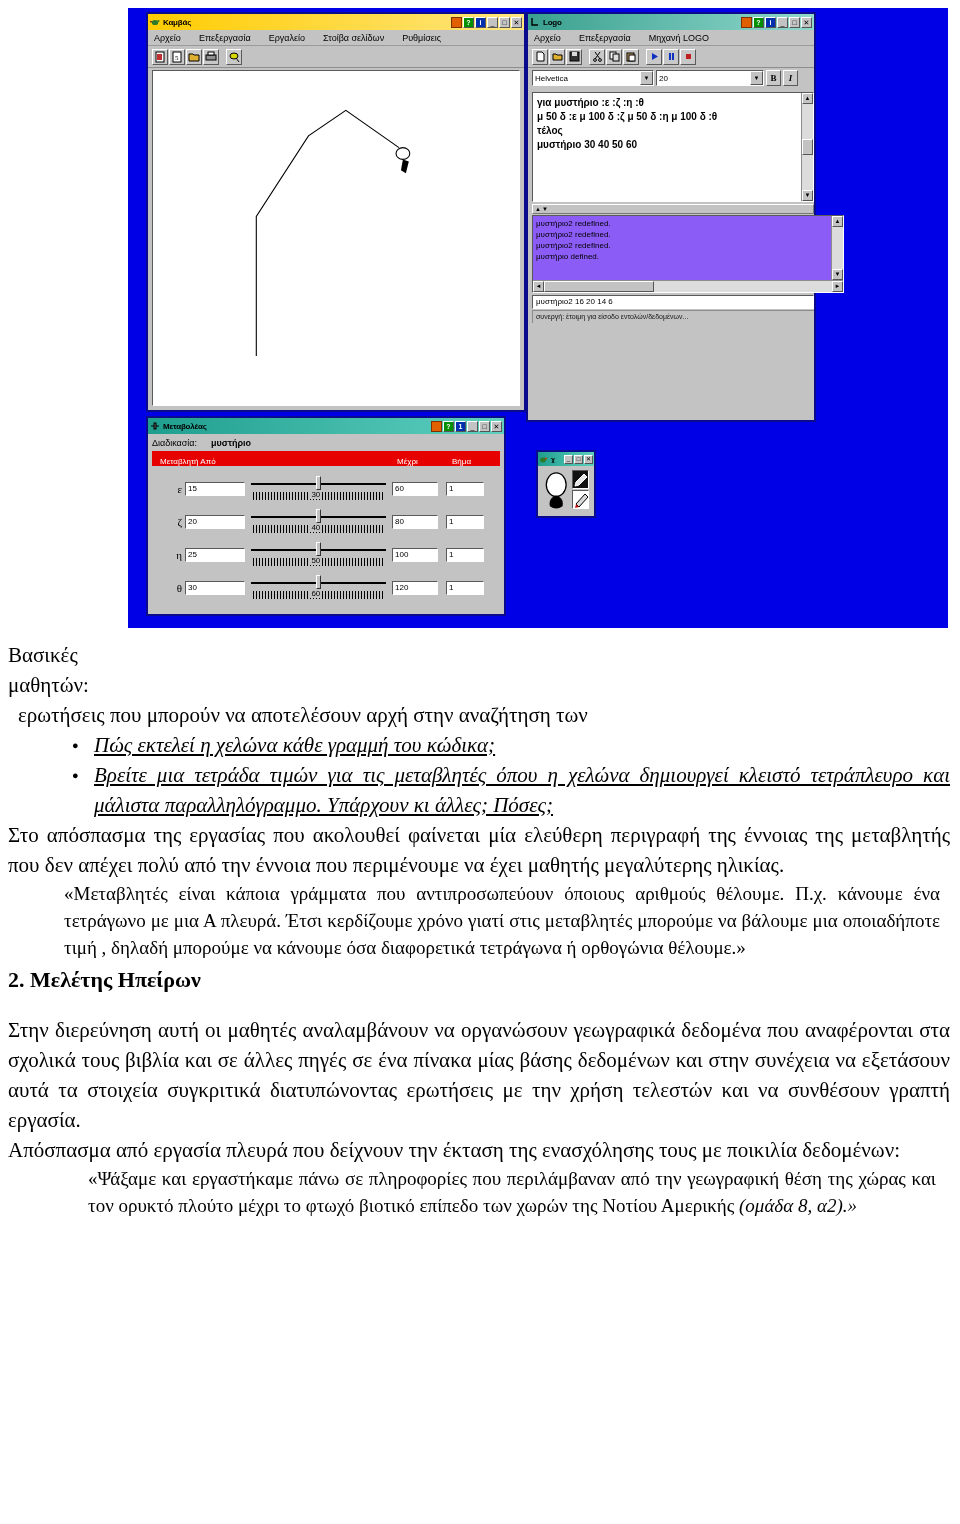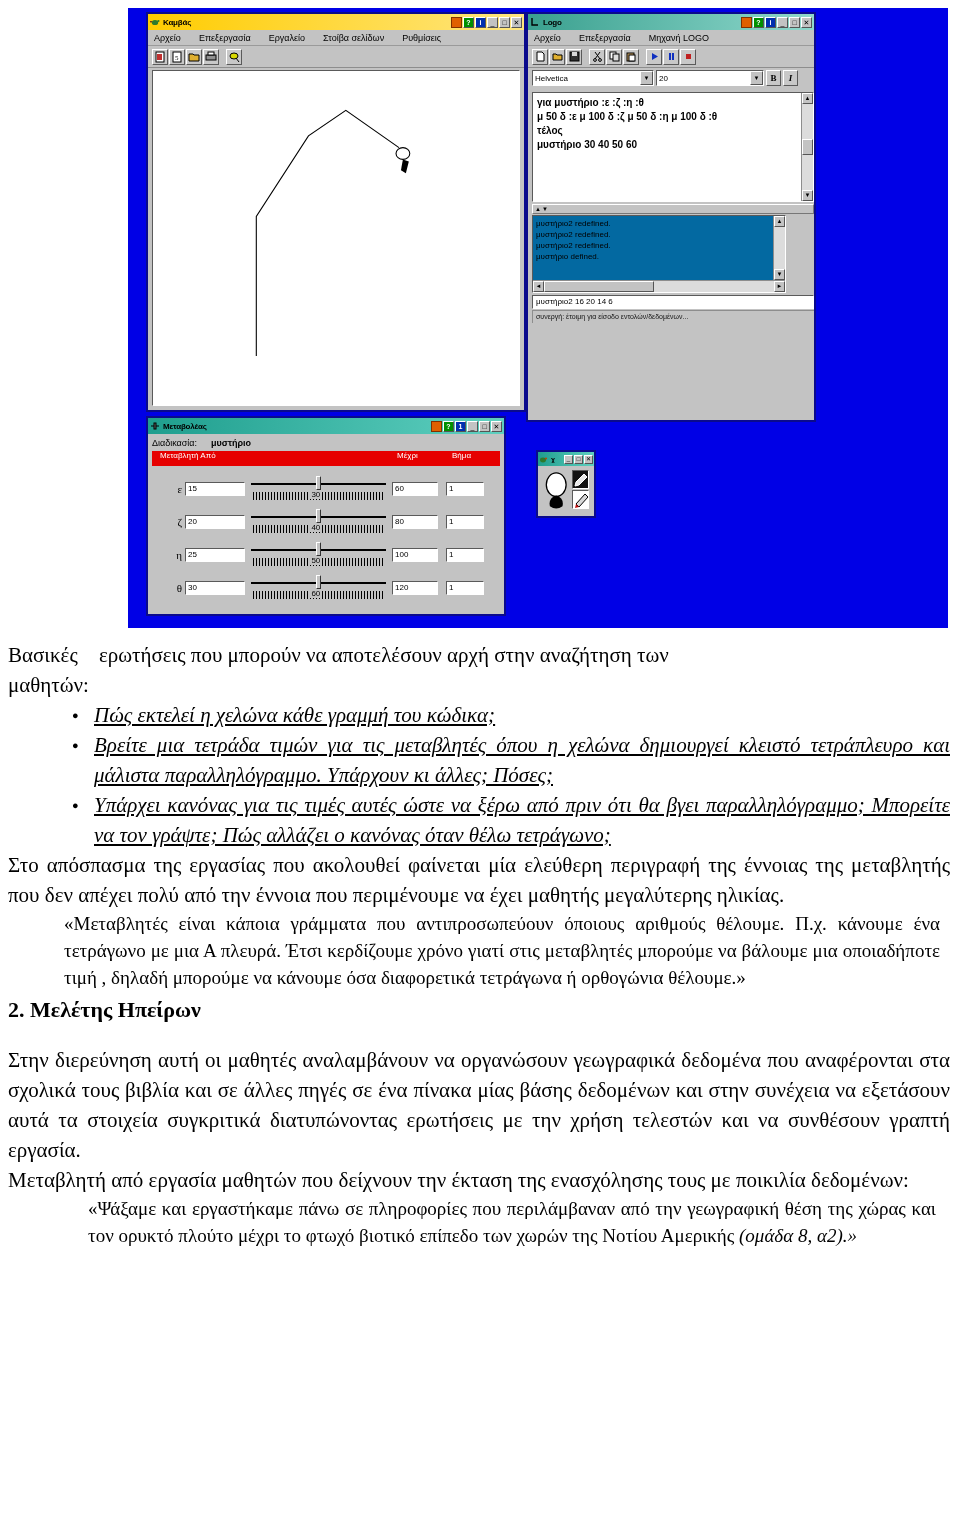--- a/index.html
+++ b/index.html
@@ -41,35 +41,35 @@
 
   #logo-editor{position:absolute;left:4px;top:78px;width:282px;height:110px;background:#fff;border-top:1px solid #5a5a5a;border-left:1px solid #5a5a5a;border-right:1px solid #fff;border-bottom:1px solid #fff;box-sizing:border-box;display:flex;}
   #logo-code{flex:1 1 auto;padding:3px 4px;font-family:"Liberation Sans",sans-serif;font-size:10px;font-weight:bold;line-height:14px;color:#000;white-space:pre;overflow:hidden;}
   .vscroll{width:11px;background:#c3c3c3;border-left:1px solid #8d8d8d;display:flex;flex-direction:column;align-items:center;}
   .sc-btn{width:11px;height:11px;background:#c3c3c3;border-top:1px solid #fff;border-left:1px solid #fff;border-right:1px solid #555;border-bottom:1px solid #555;font-size:6px;line-height:9px;text-align:center;box-sizing:border-box;}
   .sc-track{flex:1 1 auto;width:11px;background:#dcdcdc;}
   .sc-thumb{width:11px;height:16px;background:#c3c3c3;border-top:1px solid #fff;border-left:1px solid #fff;border-right:1px solid #555;border-bottom:1px solid #555;box-sizing:border-box;}
 
   #logo-splitter{position:absolute;left:4px;top:190px;width:282px;height:10px;background:#c3c3c3;border-top:1px solid #fff;border-left:1px solid #fff;border-right:1px solid #777;border-bottom:1px solid #777;box-sizing:border-box;display:flex;align-items:center;padding-left:2px;gap:1px;font-size:6px;}
 
-  #logo-console{position:absolute;left:4px;top:201px;width:254px;height:78px;background:#0369a1;border-top:1px solid #5a5a5a;border-left:1px solid #5a5a5a;border-right:1px solid #fff;border-bottom:1px solid #fff;box-sizing:border-box;display:flex;flex-direction:column;}
+  #logo-console{position:absolute;left:4px;top:201px;width:312px;height:78px;background:#8b5cf6;border-top:1px solid #5a5a5a;border-left:1px solid #5a5a5a;border-right:1px solid #fff;border-bottom:1px solid #fff;box-sizing:border-box;display:flex;flex-direction:column;}
   #console-inner{flex:1 1 auto;display:flex;}
   #console-text{flex:1 1 auto;padding:2px 3px;font-family:"Liberation Sans",sans-serif;font-size:8px;line-height:11px;white-space:pre;overflow:hidden;}
   .hscroll{height:11px;background:#c3c3c3;border-top:1px solid #8d8d8d;display:flex;align-items:center;}
   .hs-track{flex:1 1 auto;height:11px;background:#dcdcdc;display:flex;align-items:center;}
   .hs-thumb{height:11px;width:110px;background:#c3c3c3;border-top:1px solid #fff;border-left:1px solid #fff;border-right:1px solid #555;border-bottom:1px solid #555;box-sizing:border-box;}
 
   #logo-input{position:absolute;left:4px;top:281px;width:282px;height:14px;background:#fff;border-top:1px solid #5a5a5a;border-left:1px solid #5a5a5a;border-right:1px solid #fff;border-bottom:1px solid #fff;font-family:"Liberation Sans",sans-serif;font-size:8px;padding:1px 3px;box-sizing:border-box;}
   #logo-status{position:absolute;left:4px;top:296px;width:282px;height:13px;background:#c3c3c3;border-top:1px solid #8d8d8d;border-left:1px solid #8d8d8d;font-family:"Liberation Sans",sans-serif;font-size:7px;padding:2px 3px;box-sizing:border-box;color:#111;white-space:nowrap;overflow:hidden;}
 
   
   #win-vars{left:18px;top:408px;width:360px;height:200px;}
   #vars-proc{position:absolute;left:4px;top:18px;height:14px;display:flex;align-items:center;gap:14px;font-family:"Liberation Sans",sans-serif;font-size:9px;}
   #vars-proc .val{font-weight:bold;}
-  #vars-head{position:absolute;left:4px;top:33px;right:4px;height:15px;background:#e60000;color:#fff;font-family:"Liberation Sans",sans-serif;font-size:8px;display:flex;align-items:flex-start;}
+  #vars-head{position:absolute;left:4px;top:33px;right:4px;height:15px;background:#e60000;color:#fff;font-family:"Liberation Sans",sans-serif;font-size:8px;display:flex;align-items:flex-end;}
   #vars-head .c1{margin-left:8px;}
   #vars-head .c2{position:absolute;left:245px;}
   #vars-head .c3{position:absolute;left:300px;}
   #vars-rows{position:absolute;left:4px;top:50px;right:4px;bottom:8px;background:#c3c3c3;padding-top:4px;box-sizing:border-box;}
   .vrow{height:33px;display:flex;align-items:center;}
   .vlabel{width:30px;text-align:right;padding-right:3px;font-family:"Liberation Serif",serif;font-size:11px;}
   .vinput{width:60px;height:14px;background:#fff;border-top:1px solid #5a5a5a;border-left:1px solid #5a5a5a;border-right:1px solid #fff;border-bottom:1px solid #fff;font-family:"Liberation Sans",sans-serif;font-size:8px;padding:1px 2px;box-sizing:border-box;}
   .vslider{width:135px;height:30px;position:relative;margin:0 6px;}
   .vsl-line{position:absolute;left:0;right:0;top:9px;height:2px;background:#000;}
   .vsl-thumb{position:absolute;top:2px;width:5px;height:14px;background:#c3c3c3;border-top:1px solid #fff;border-left:1px solid #fff;border-right:1px solid #333;border-bottom:1px solid #333;box-sizing:border-box;}
@@ -82,21 +82,21 @@
   #win-turtle{left:408px;top:442px;width:60px;height:68px;border:2px solid #0a0a8c;}
   #turtle-body{position:absolute;left:2px;top:16px;right:2px;bottom:2px;background:#c3c3c3;display:flex;}
   #turtle-shape{flex:1 1 auto;position:relative;}
   #turtle-tools{width:20px;padding-top:2px;}
   .ttool{width:17px;height:19px;background:#fff;border-top:1px solid #5a5a5a;border-left:1px solid #5a5a5a;border-right:1px solid #fff;border-bottom:1px solid #fff;margin-bottom:1px;position:relative;box-sizing:border-box;overflow:hidden;}
   .ttool.dark{background:#111;}
 
   
   #doc{position:absolute;left:0;top:640px;width:960px;padding:0 10px 0 8px;box-sizing:border-box;color:#000;}
   .p{font-family:"Liberation Serif",serif;font-size:21px;line-height:30px;text-align:justify;margin:0;}
-  .intro{display:flex;}
+  .intro{display:flex;flex-direction:column;}
   .intro .lead{flex:0 0 auto;white-space:nowrap;}
   .intro .rest{flex:1 1 auto;text-align:justify;padding-left:10px;}
   ul.bul{margin:0;padding:0 0 0 64px;list-style:none;text-decoration:underline;}
   ul.bul li{position:relative;font-style:italic;font-size:21px;line-height:30px;text-align:justify;padding-left:22px;}
   ul.bul li::before{content:"\25CF";position:absolute;left:0;top:0;font-size:11px;line-height:30px;font-style:normal;}
   .quote{margin:0 10px 0 56px;font-size:19px;line-height:27px;text-align:justify;}
   .quote2{margin:0 14px 0 80px;font-size:19px;line-height:27px;text-align:justify;}
   .h2{font-family:"Liberation Serif",serif;font-size:22px;font-weight:bold;margin:6px 0 0 0;}
   .gap{height:22px;}
   .ital{font-style:italic;}
@@ -438,30 +438,29 @@
     <span class="lead">
       <span>Βασικές</span><br>
       <span>μαθητών:</span>
     </span>
     <span class="rest">ερωτήσεις που μπορούν να αποτελέσουν αρχή στην αναζήτηση των</span>
   </div>
 
   <ul class="bul">
     <li>Πώς εκτελεί η χελώνα κάθε γραμμή του κώδικα;</li>
     <li>Βρείτε μια τετράδα τιμών για τις μεταβλητές όπου η χελώνα δημιουργεί κλειστό τετράπλευρο και μάλιστα παραλληλόγραμμο. Υπάρχουν κι άλλες; Πόσες;</li>
-    <li>Υπάρχει κανόνας για τις τιμές αυτές ώστε να ξέρω από πριν ότι θα βγει παραλληλόγραμμο; Μπορείτε να τον γράψτε; Πώς αλλάζει ο κανόνας όταν θέλω τετράγωνο;</li>
   </ul>
 
   <p class="p">Στο απόσπασμα της εργασίας που ακολουθεί φαίνεται μία ελεύθερη περιγραφή της έννοιας της μεταβλητής που δεν απέχει πολύ από την έννοια που περιμένουμε να έχει μαθητής μεγαλύτερης ηλικίας.</p>
 
   <p class="quote">«Μεταβλητές είναι κάποια γράμματα που αντιπροσωπεύουν όποιους αριθμούς θέλουμε. Π.χ. κάνουμε ένα τετράγωνο με μια Α πλευρά. Έτσι κερδίζουμε χρόνο γιατί στις μεταβλητές μπορούμε να βάλουμε μια οποιαδήποτε τιμή , δηλαδή μπορούμε να κάνουμε όσα διαφορετικά τετράγωνα ή ορθογώνια θέλουμε.»</p>
 
   <h2 class="h2">2. Μελέτης Ηπείρων</h2>
 
   <div class="gap"></div>
 
   <p class="p">Στην διερεύνηση αυτή οι μαθητές αναλαμβάνουν να οργανώσουν γεωγραφικά δεδομένα που αναφέρονται στα σχολικά τους βιβλία και σε άλλες πηγές σε ένα πίνακα μίας βάσης δεδομένων και στην συνέχεια να εξετάσουν αυτά τα στοιχεία συγκριτικά διατυπώνοντας ερωτήσεις με την χρήση τελεστών και να συνθέσουν γραπτή εργασία.</p>
 
-  <p class="p">Μεταβλητή από εργασία μαθητών που δείχνουν την έκταση της ενασχόλησης τους με ποικιλία δεδομένων:</p>
+  <p class="p">Απόσπασμα από εργασία πλευρά που δείχνουν την έκταση της ενασχόλησης τους με ποικιλία δεδομένων:</p>
 
   <p class="quote2"><span>«Ψάξαμε και εργαστήκαμε πάνω σε πληροφορίες που περιλάμβαναν από την γεωγραφική θέση της χώρας και τον ορυκτό πλούτο μέχρι το φτωχό βιοτικό επίπεδο των χωρών της Νοτίου Αμερικής </span><span class="ital">(ομάδα 8, α2).»</span></p>
 
 </div>
 
 </body></html>

